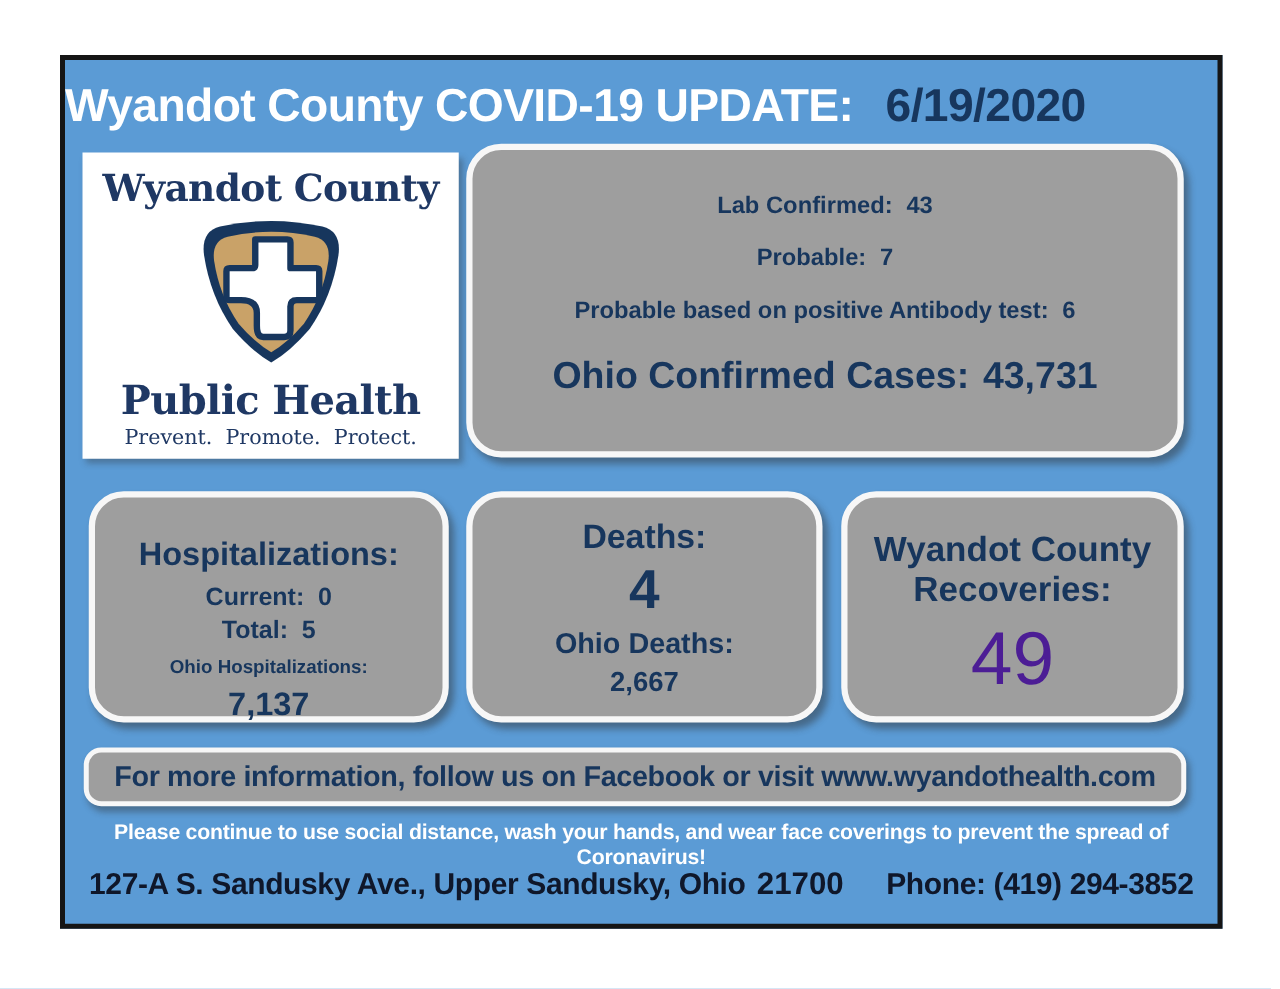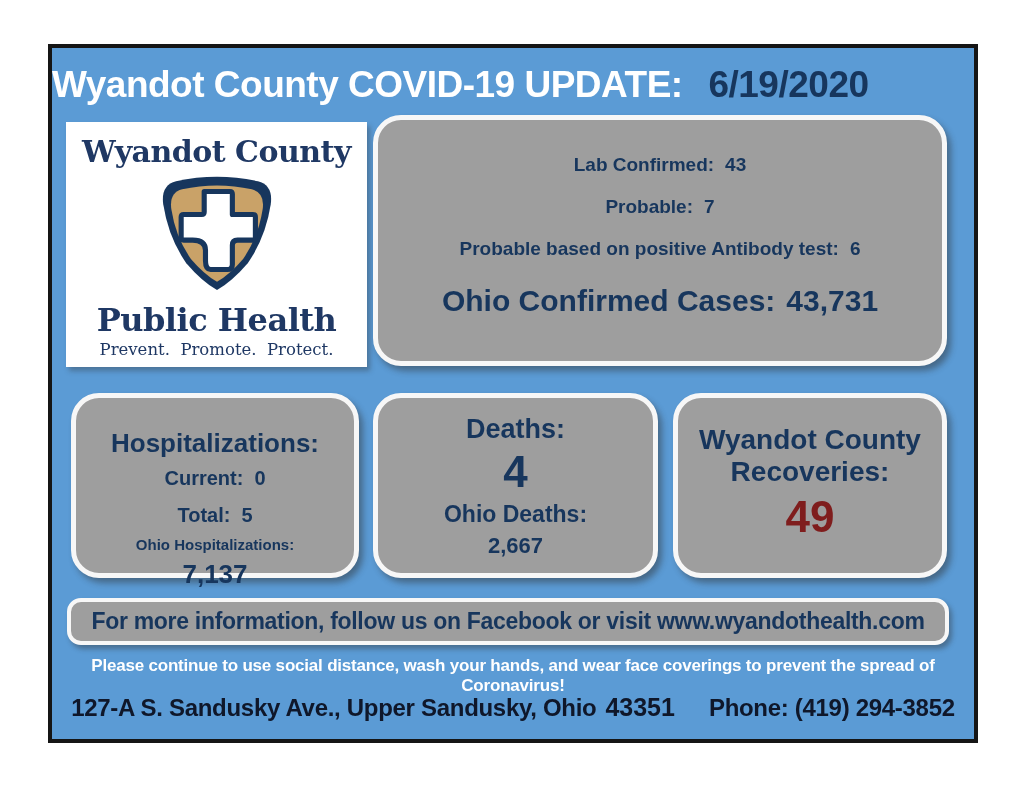--- a/index.html
+++ b/index.html
@@ -67,32 +67,32 @@
     color: #ffffff; font-weight: bold; font-size: 37px;
     display: flex; gap: 16px; letter-spacing: -0.5px;
   }
   .confirmed-details { margin-top: 16px; display: flex; flex-direction: column; gap: 20px; align-items: center; }
   .pair { display: flex; gap: 11px; justify-content: center; color: #17365D; font-weight: bold; }
   .confirmed-details .pair { font-size: 19px; }
   .confirmed-ohio { margin-top: 24px; font-size: 30px; }
   
   .hosp-card { left: 19px; top: 345px; width: 288px; height: 185px; padding-top: 30px; }
   .hosp-title { color: #17365D; font-weight: bold; font-size: 26px; }
-  .hosp-pairs { margin-top: 8px; display: flex; flex-direction: column; gap: 14px; align-items: center; }
+  .hosp-pairs { margin-top: 8px; display: flex; flex-direction: column; gap: 3px; align-items: center; }
   .hosp-pairs .pair { font-size: 20px; }
   .hosp-ohio-label { margin-top: 9px; color: #17365D; font-weight: bold; font-size: 15px; }
   .hosp-ohio-value { margin-top: 6px; color: #17365D; font-weight: bold; font-size: 26px; }
   .deaths-card { left: 321px; top: 345px; width: 285px; height: 185px; padding-top: 16px; }
   .deaths-title { color: #17365D; font-weight: bold; font-size: 27px; }
   .deaths-value { color: #17365D; font-weight: bold; font-size: 44px; margin-top: 2px; }
   .deaths-ohio-label { color: #17365D; font-weight: bold; font-size: 23px; margin-top: 4px; }
   .deaths-ohio-value { color: #17365D; font-weight: bold; font-size: 22px; margin-top: 5px; }
   .recov-card { left: 621px; top: 345px; width: 274px; height: 185px; padding-top: 26px; }
   .recov-title { color: #17365D; font-weight: bold; font-size: 28px; text-align: center; line-height: 1.15; }
-  .recov-value { color: #7f1d1d; font-weight: bold; font-size: 44px; margin-top: 4px; }
+  .recov-value { color: #4c1d95; font-weight: normal; font-size: 60px; margin-top: 4px; }
   
   .info-bar {
     position: absolute;
     left: 15px; top: 550px;
     width: 882px; height: 47px;
     background: #9E9E9E;
     border: 4px solid #F7F7F7;
     border-radius: 14px;
     box-shadow: 3px 4px 5px rgba(45,45,45,0.4);
     display: flex; align-items: center; justify-content: center;
@@ -191,17 +191,17 @@
   </div>
 
   <div class="info-bar">
     <span>For more information, follow us on Facebook or visit www.wyandothealth.com</span>
   </div>
 
   <div class="advisory">Please continue to use social distance, wash your hands, and wear face coverings to prevent the spread of Coronavirus!</div>
 
   <div class="address-row">
     <span>127-A S. Sandusky Ave., Upper Sandusky, Ohio</span>
-    <span class="address-zip">43351</span>
+    <span class="address-zip">21700</span>
     <span class="address-phone">Phone: (419) 294-3852</span>
   </div>
 
 </div>
 
 </body></html>

